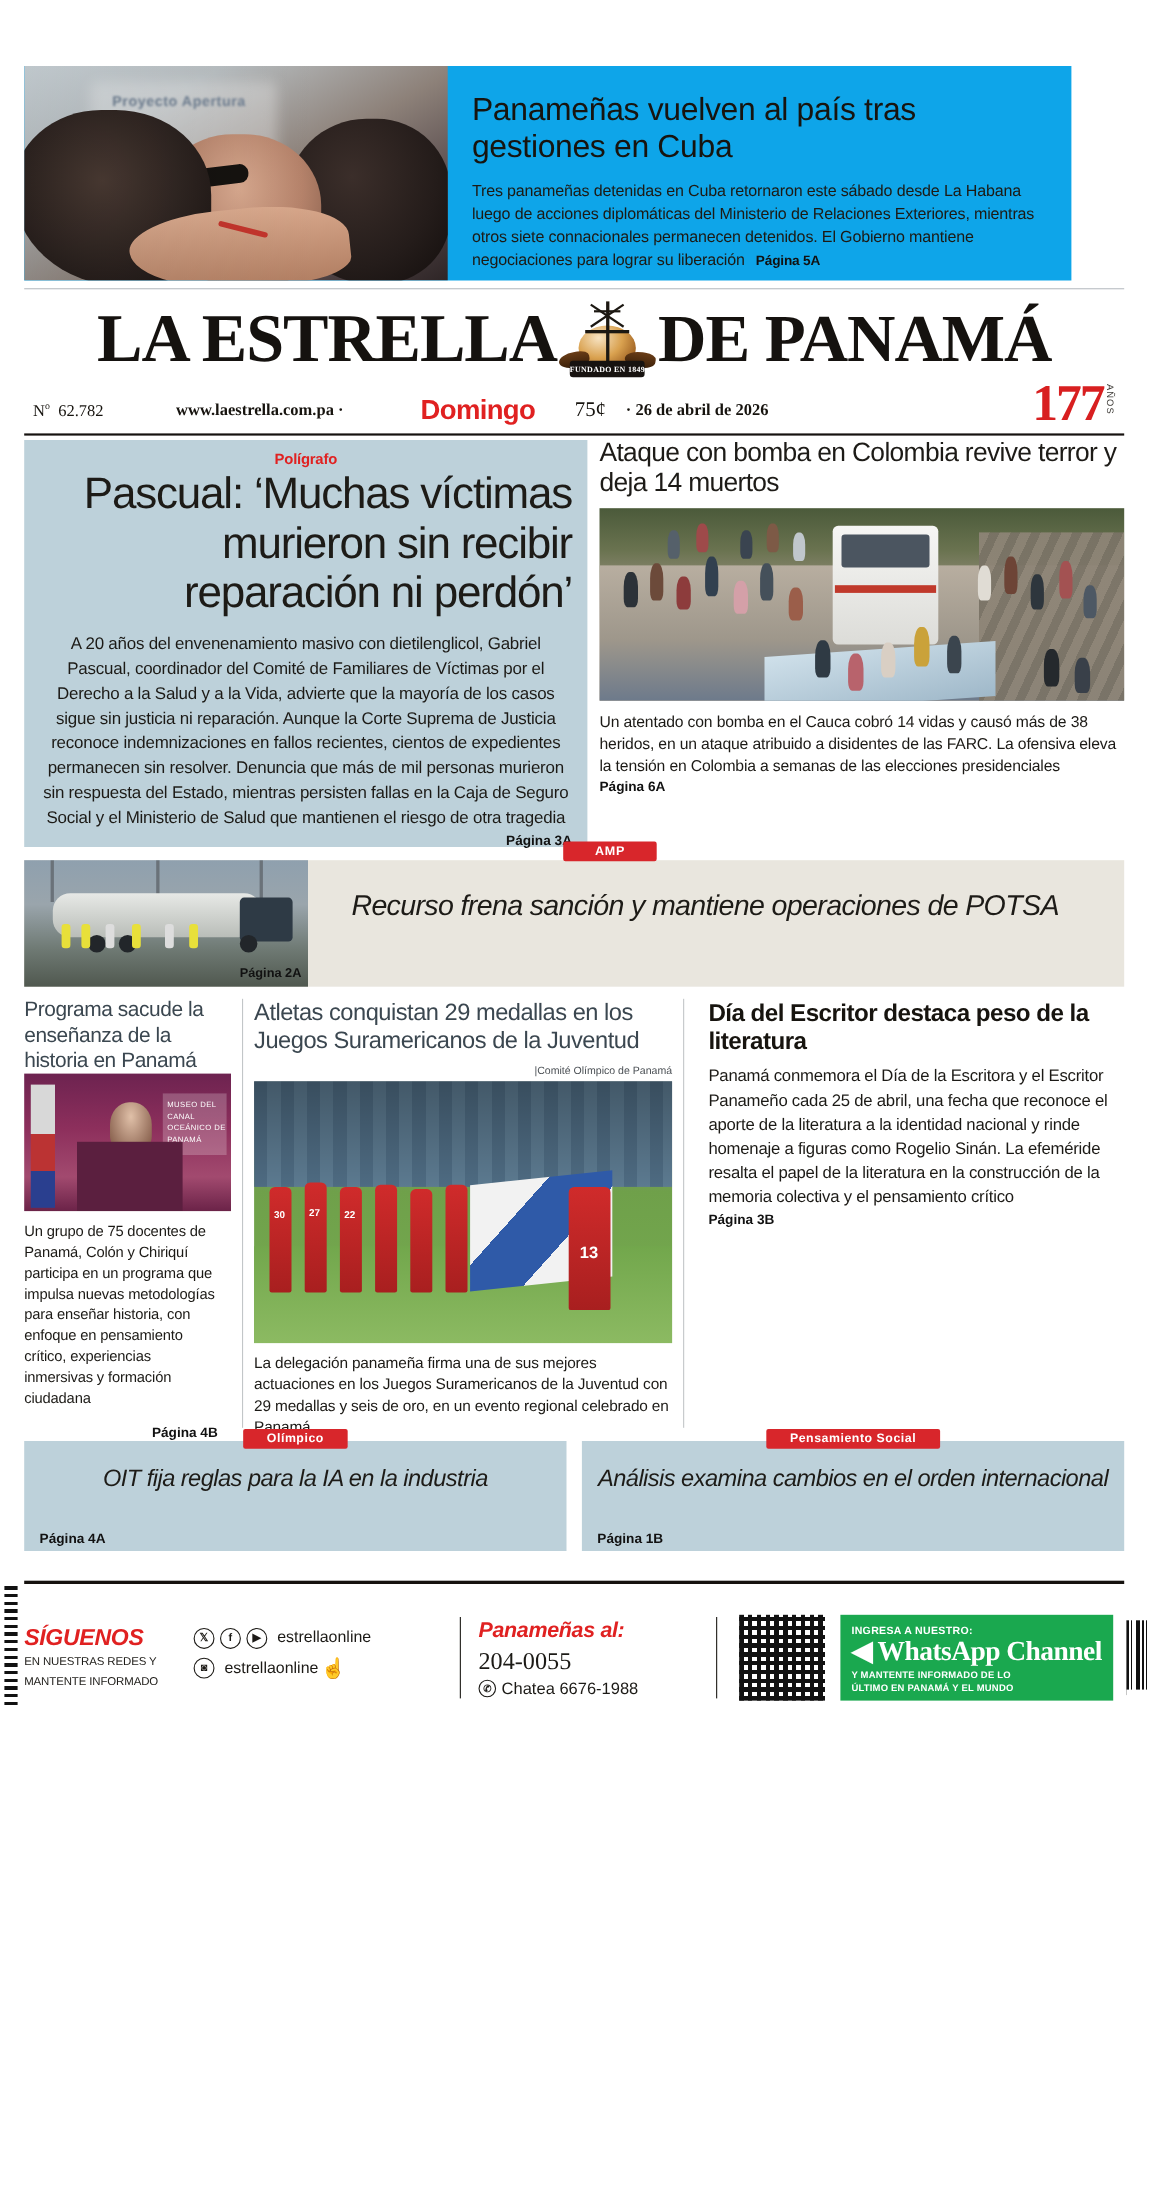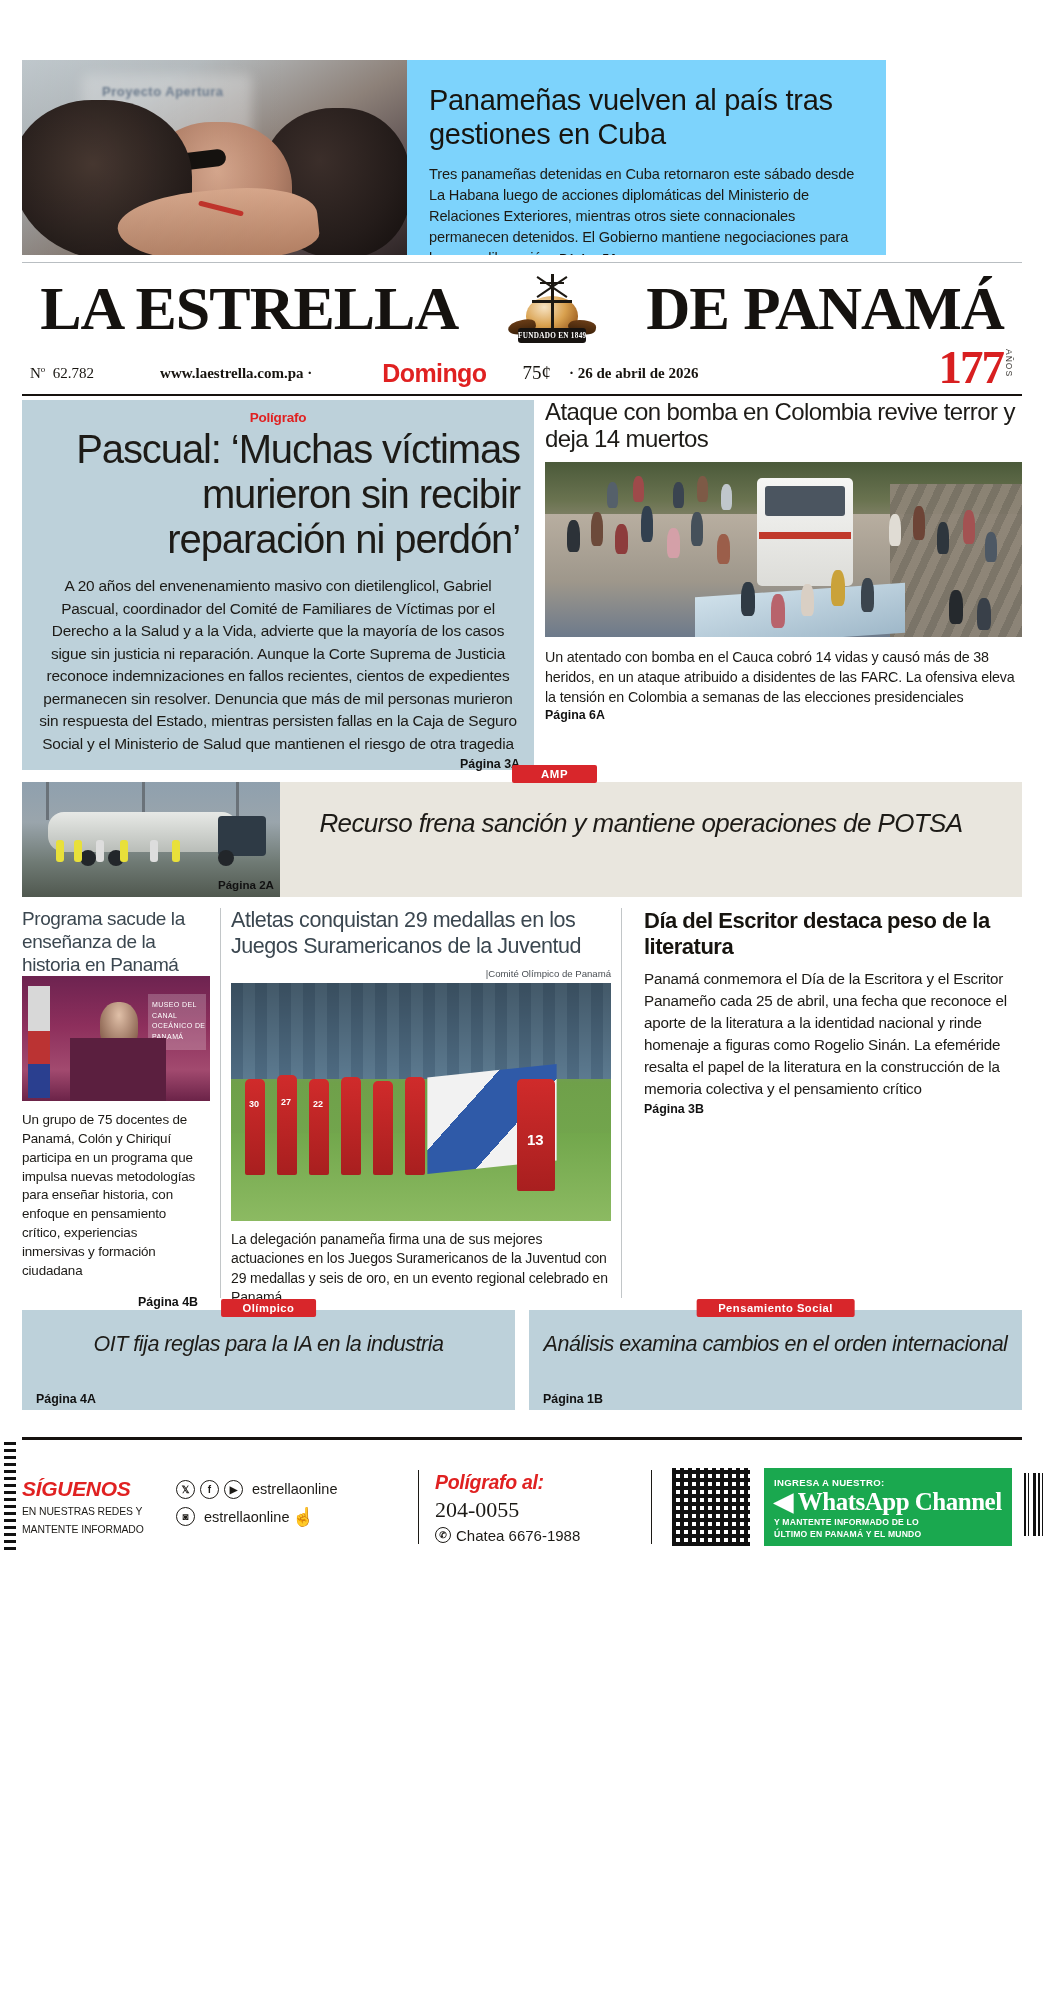--- a/index.html
+++ b/index.html
@@ -16,22 +16,22 @@
     width: 1045px;
     height: 2000px;
     background: #fff;
     padding: 0;
   }
 
   
   .topbanner {
     position: absolute;
     left: 22px; top: 60px;
-    width: 864px; height: 195px;
-    background: #7dd3fc;
+    width: 952px; height: 195px;
+    background: #0ea5e9;
     display: flex;
     overflow: hidden;
   }
   .topbanner-photo {
     width: 385px; height: 195px;
     position: relative;
     overflow: hidden;
     background: linear-gradient(150deg,#cfd8dd 0%, #b9bfc2 25%, #8d8179 55%, #55484a 80%, #2e2526 100%);
     flex: 0 0 385px;
   }
@@ -96,21 +96,21 @@
   .pagina-ref {
     font-weight: bold; font-size: 12.4px; color:#111;
     white-space: nowrap;
   }
   .pagina-inline { display:inline; margin-left: 10px; }
 
   
   .rule-thin { position:absolute; left:22px; width:1000px; height:1px; background:#b9bec2; }
   .masthead {
     position: absolute; left: 22px; top: 272px; width: 1000px; height: 72px;
-    display:flex; align-items:center; justify-content:center;gap:48px;
+    display:flex; align-items:center; justify-content:center;
   }
   .mast-word {
     font-family: "Liberation Serif", serif;
     font-weight: bold;
     font-size: 62px;
     letter-spacing: -1px;
     color: #15120f;
     line-height: 1;
     white-space: nowrap;
   }
@@ -545,21 +545,21 @@
       <div class="f-srow">
         <div class="ico">◙</div>
         <div class="f-handle">estrellaonline</div>
         <span style="font-size:18px;margin-left:-2px;">☝</span>
       </div>
     </div>
 
     <div class="f-vline"></div>
 
     <div class="f-sus">
-      <div class="f-sus-t">Polígrafo al:</div>
+      <div class="f-sus-t">Panameñas al:</div>
       <div class="f-sus-n">204-0055</div>
       <div class="f-sus-c">
           <span class="ico" style="width:16px;height:16px;flex:0 0 16px;font-size:9px;">✆</span>
           <span>Chatea 6676-1988</span>
         </div>
     </div>
 
     <div class="f-vline"></div>
 
     <div class="qr"></div>

